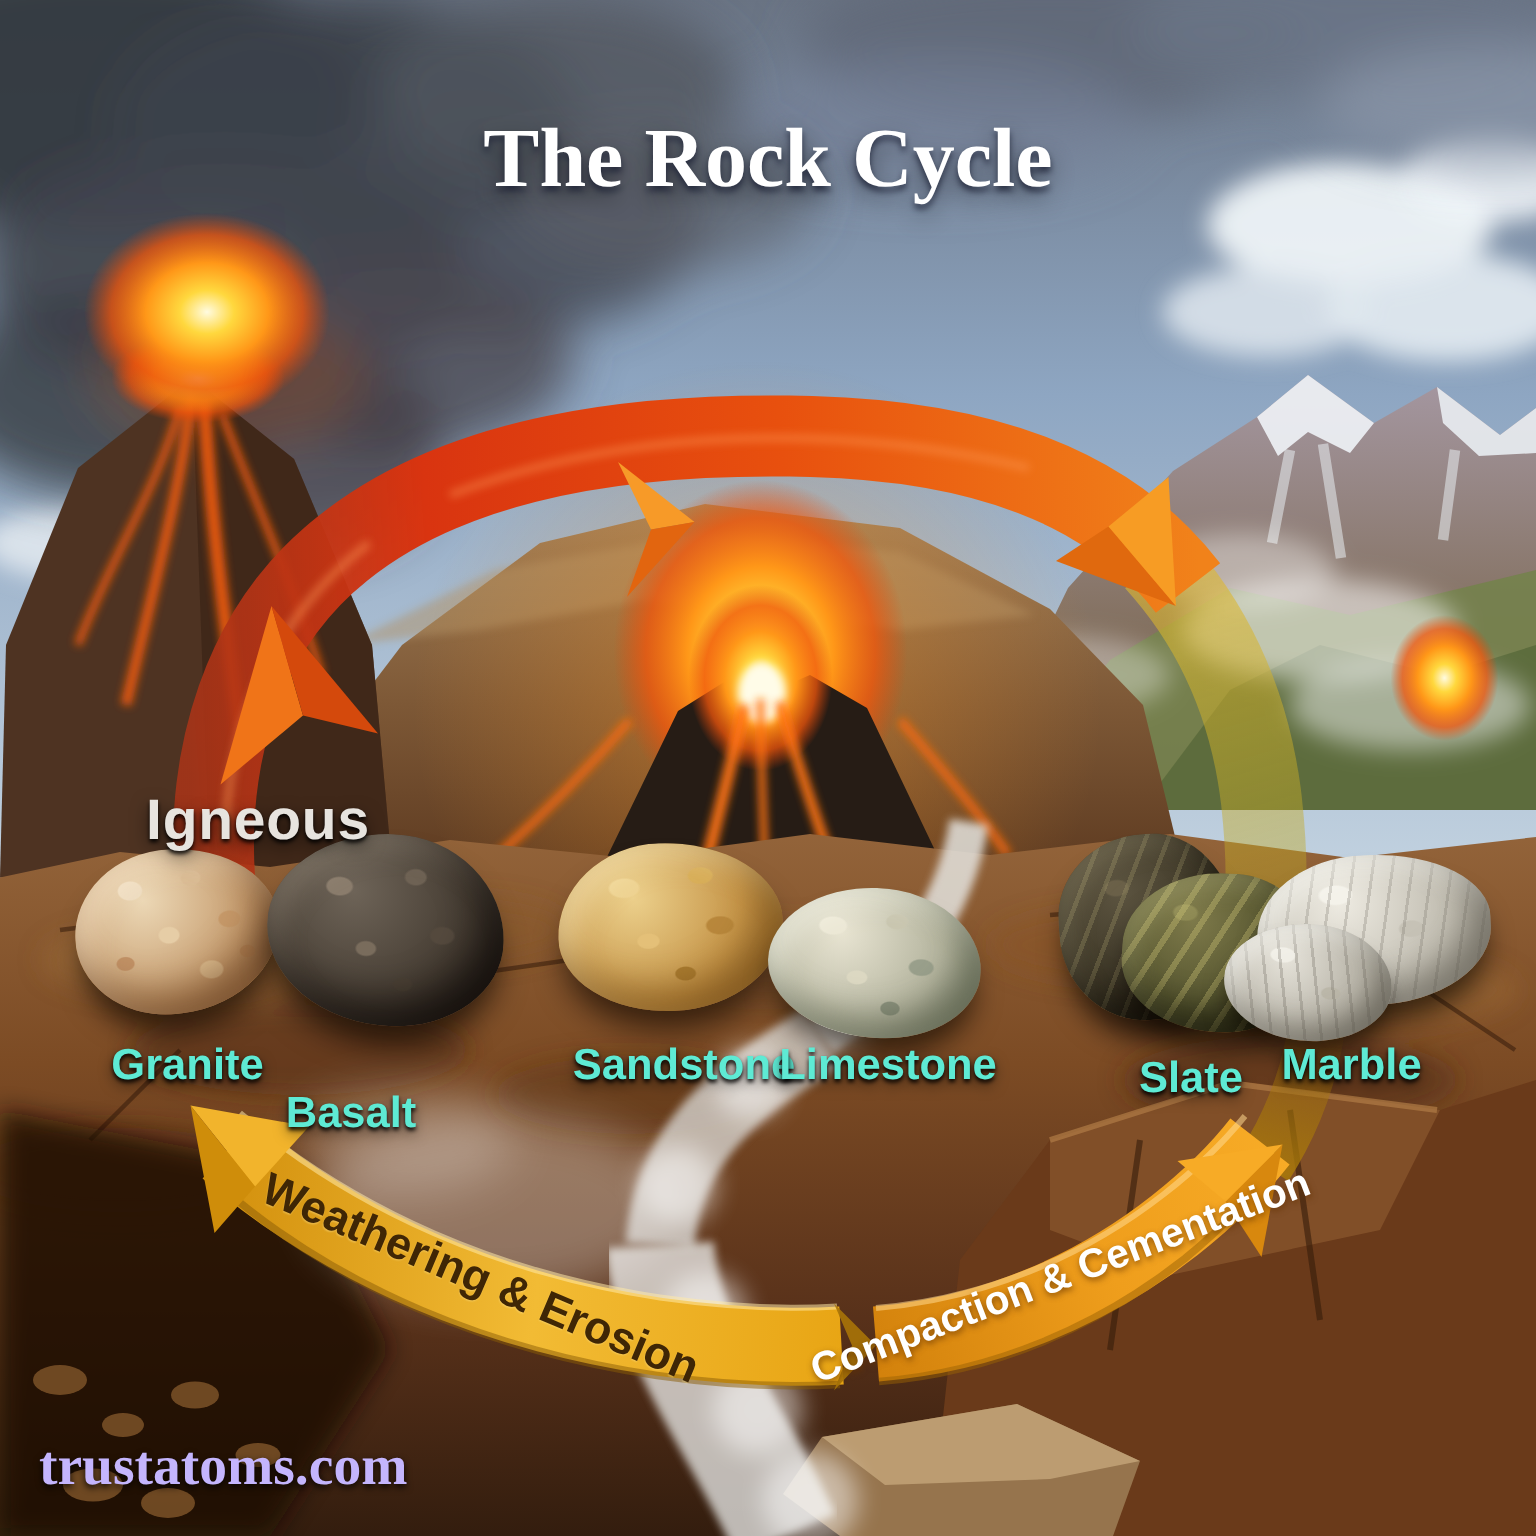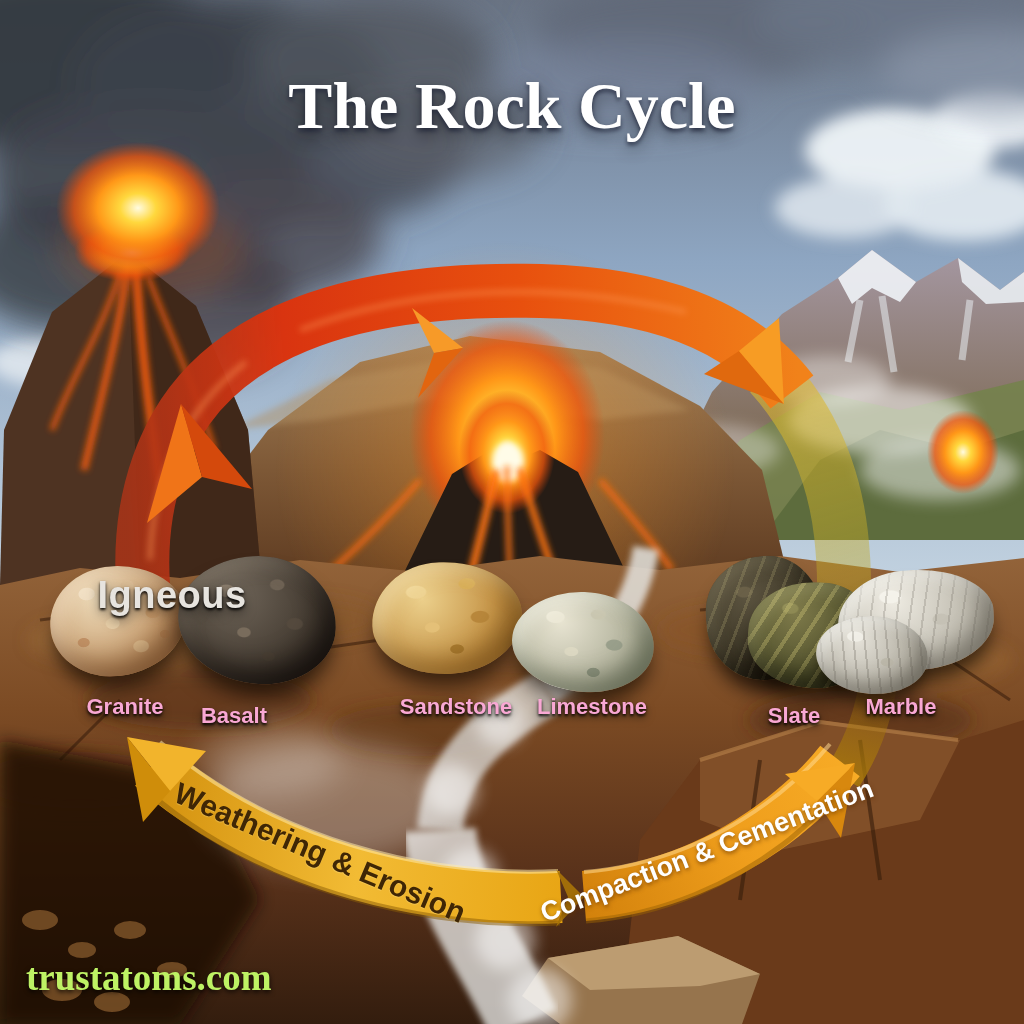--- a/index.html
+++ b/index.html
@@ -2,39 +2,39 @@
 <html><head>
 <meta charset="utf-8">
 <style>
   html,body{margin:0;padding:0;background:#101010;}
   .stage{position:relative;width:1024px;height:1024px;overflow:hidden;
          font-family:"Liberation Sans",sans-serif;background:#7a4a24;}
   .stage svg{position:absolute;left:0;top:0;}
 
   
   .title{position:absolute;left:0;right:0;top:64px;text-align:center;z-index:20;
-         font-family:"Liberation Serif",serif;font-weight:700;font-size:66px;line-height:84px;
+         font-family:"Liberation Serif",serif;font-weight:700;font-size:56px;line-height:84px;
          color:#ffffff;text-shadow:0 3px 4px rgba(30,35,55,.8),0 7px 16px rgba(0,0,0,.45);}
   .cat-label{position:absolute;transform:translateX(-50%);z-index:22;white-space:nowrap;
          font-weight:700;font-size:38px;color:#e7e4df;letter-spacing:.5px;
-         text-shadow:0 2px 3px rgba(0,0,0,.95),0 5px 12px rgba(0,0,0,.6);margin-top:48px;}
+         text-shadow:0 2px 3px rgba(0,0,0,.95),0 5px 12px rgba(0,0,0,.6);}
   .rock-label{position:absolute;transform:translateX(-50%);z-index:22;white-space:nowrap;
-         font-weight:700;font-size:22px;color:#f9a8d4;
+         font-weight:700;font-size:29px;color:#5eead4;
          text-shadow:0 2px 3px rgba(0,0,0,.95),0 4px 9px rgba(0,0,0,.55);}
   .melting-label{position:absolute;left:516px;top:323px;transform:translate(-50%,-50%);z-index:21;
          font-weight:700;font-size:37px;color:#ffffff;white-space:nowrap;
          text-shadow:0 3px 5px rgba(130,25,0,.75);}
   .weathering-label{position:absolute;left:320px;top:853px;z-index:21;white-space:nowrap;
          transform:translate(-50%,-50%) rotate(23deg);
          font-weight:700;font-size:30px;color:#3f2605;text-shadow:0 1px 1px rgba(255,230,150,.35);}
   .compaction-label{position:absolute;left:707px;top:851px;z-index:21;white-space:nowrap;
          transform:translate(-50%,-50%) rotate(-21deg);
          font-weight:700;font-size:27px;color:#ffffff;text-shadow:0 2px 4px rgba(100,50,0,.7);}
   .watermark{position:absolute;left:26px;top:956px;z-index:22;
-         font-family:"Liberation Serif",serif;font-weight:700;font-size:37px;color:#bef264;
+         font-family:"Liberation Serif",serif;font-weight:700;font-size:37px;color:#c4b5fd;
          text-shadow:0 2px 5px rgba(0,0,0,.85);}
 
   
   .rock{position:absolute;z-index:6;}
   .rock-granite{left:50px;top:566px;width:136px;height:110px;
     border-radius:48% 52% 55% 45% / 52% 46% 54% 48%;transform:rotate(-3deg);
     background:
       radial-gradient(18px 14px at 28% 24%,#eedcc0 0 42%,transparent 48%),
       radial-gradient(14px 11px at 58% 18%,#d9ba92 0 42%,transparent 50%),
       radial-gradient(16px 12px at 76% 44%,#c79a6a 0 42%,transparent 50%),
@@ -380,20 +380,20 @@
   <div class="title">
     <div>The Rock Cycle</div>
   </div>
 
   <div class="weathering-label">Weathering &amp; Erosion</div>
   <div class="compaction-label">Compaction &amp; Cementation</div>
 
   <div class="cat-label" style="left:172px;top:526px;">Igneous</div>
 
   <div class="rock-label" style="left:125px;top:694px;">Granite</div>
-  <div class="rock-label" style="left:234px;top:703px;text-align:center;">Basalt</div>
+  <div class="rock-label" style="left:234px;top:726px;text-align:center;">Basalt</div>
   <div class="rock-label" style="left:456px;top:694px;">Sandstone</div>
   <div class="rock-label" style="left:592px;top:694px;">Limestone</div>
   <div class="rock-label" style="left:794px;top:703px;">Slate</div>
   <div class="rock-label" style="left:901px;top:694px;text-align:center;">Marble</div>
 
   <div class="watermark">trustatoms.com</div>
 </div>
 
 </body></html>

